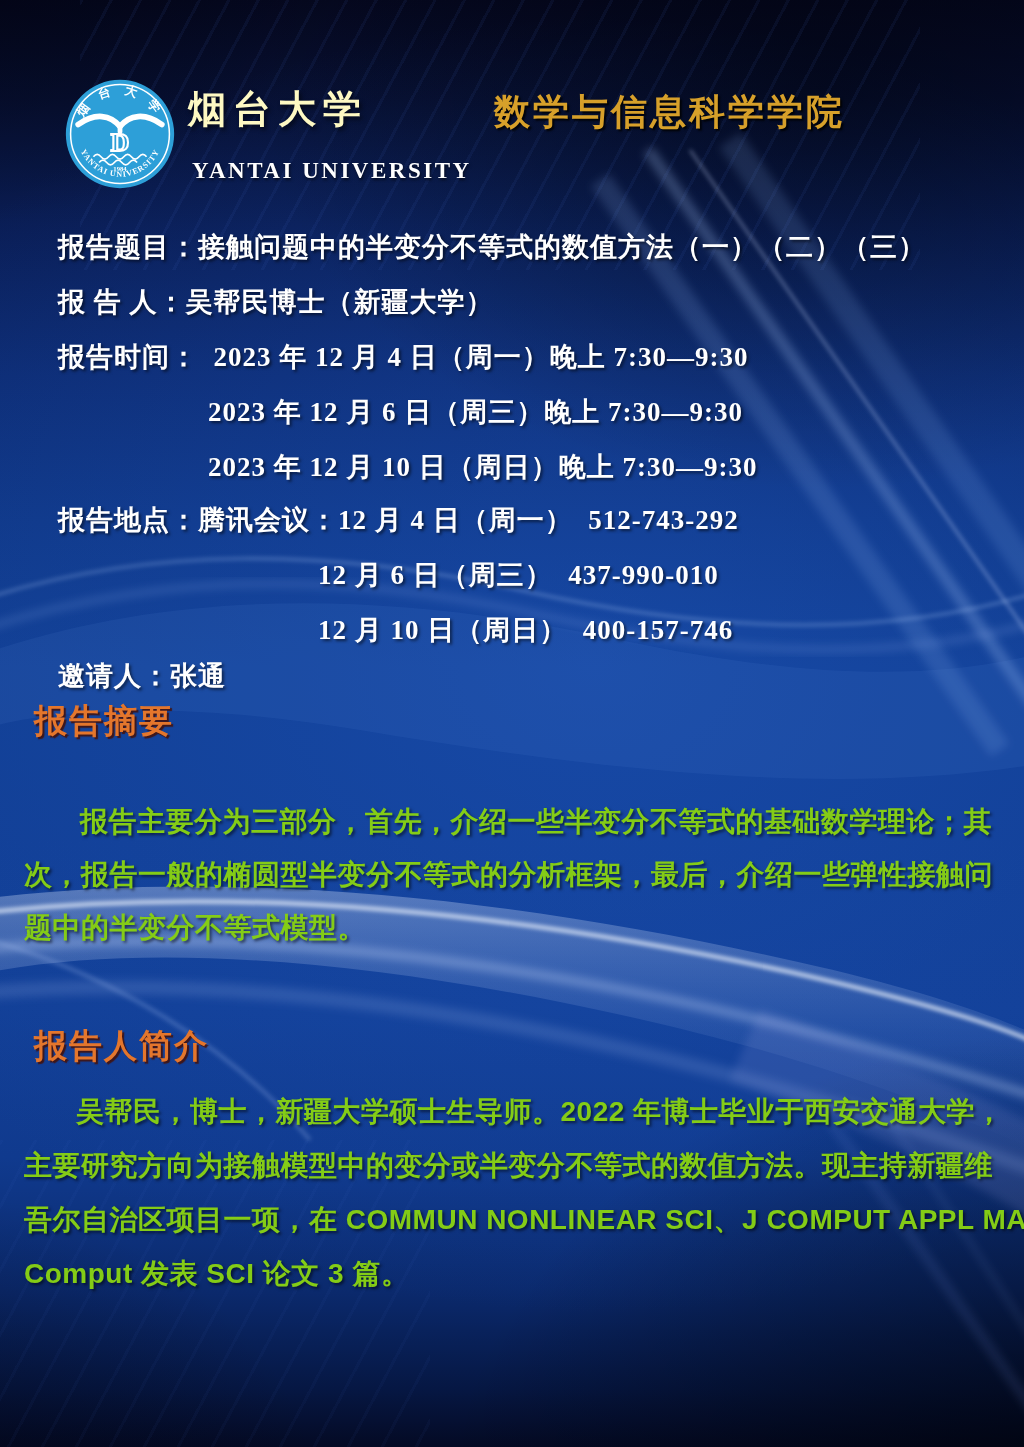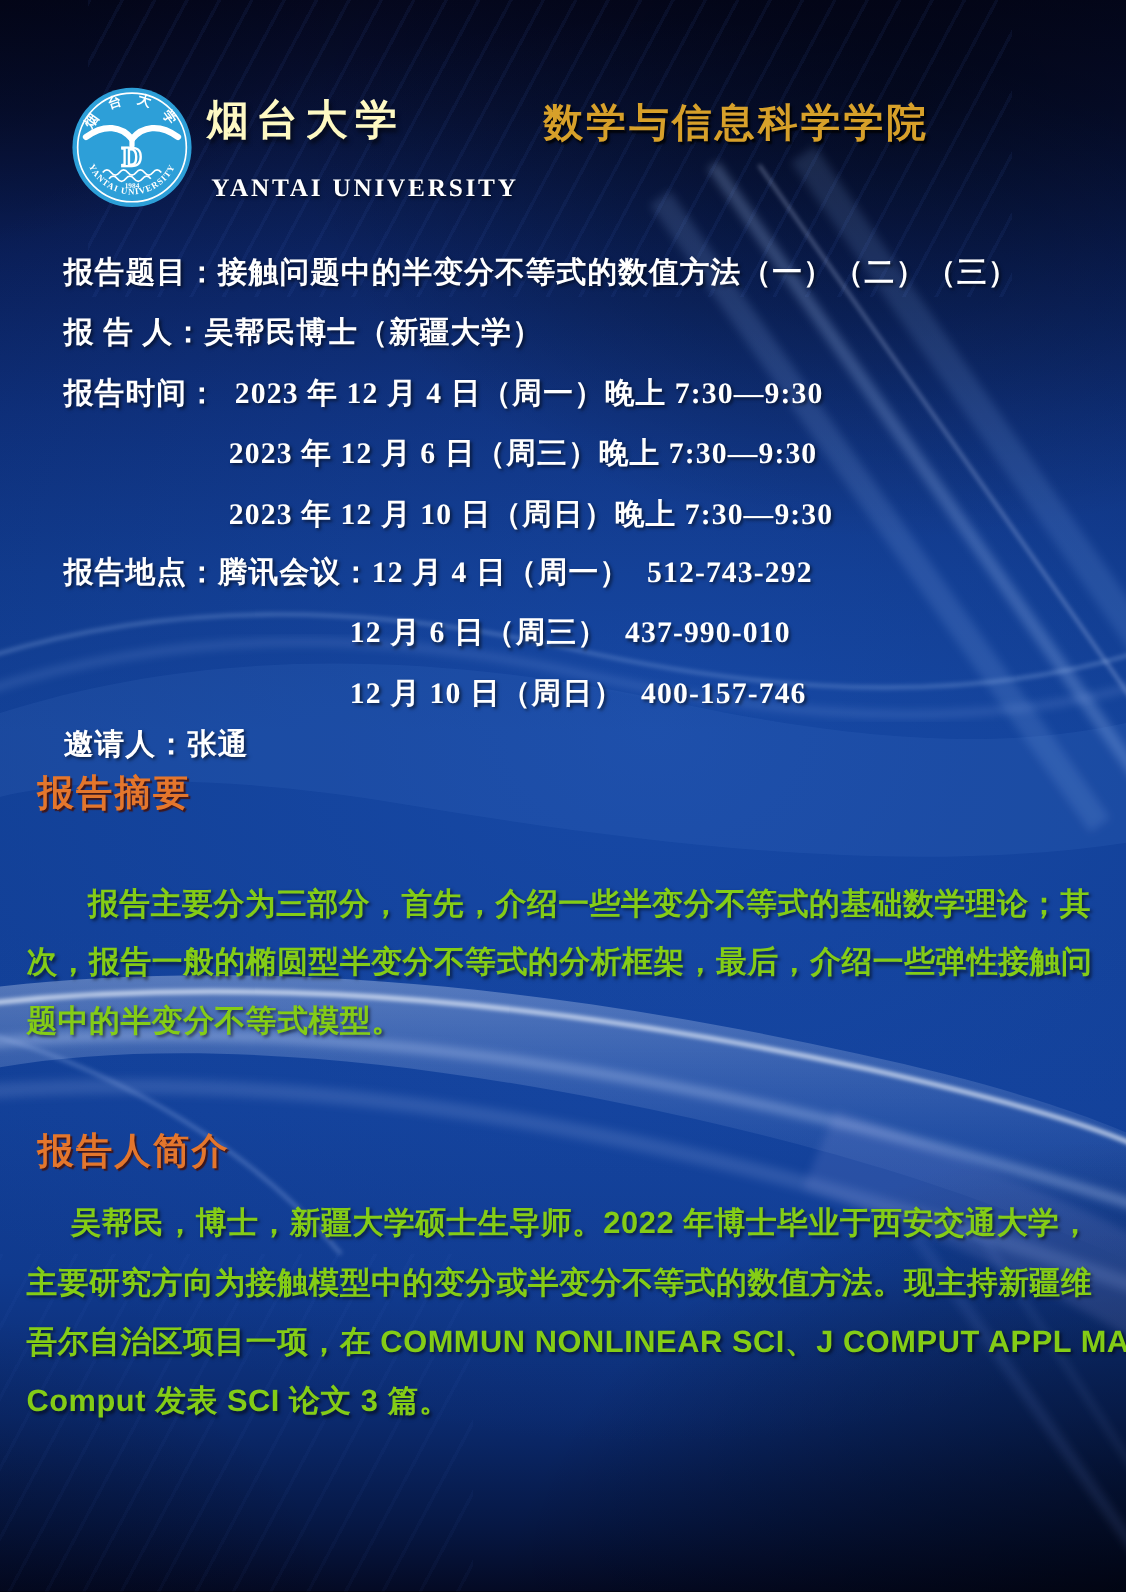--- a/index.html
+++ b/index.html
@@ -86,21 +86,21 @@
 
   .pline {
     position:absolute; white-space:pre;
     font-size:28px; font-weight:bold; color:#84cc16; letter-spacing:.5px;
     text-shadow:2px 2px 3px rgba(0,0,0,.55);
     font-family:"Liberation Sans","DejaVu Sans",sans-serif;
   }
   .a0 { left:80px; top:803px; }
   .a1 { left:24px; top:856px; }
   .a2 { left:24px; top:909px; }
-  .b0 { left:64px; top:1093px; }
+  .b0 { left:76px; top:1093px; }
   .b1 { left:24px; top:1147px; }
   .b2 { left:24px; top:1201px; }
   .b3 { left:24px; top:1255px; }
 </style>
 </head>
 <body>
 
 <div class="poster">
   <div class="bg"></div>
   <div class="stripes-top"></div>

